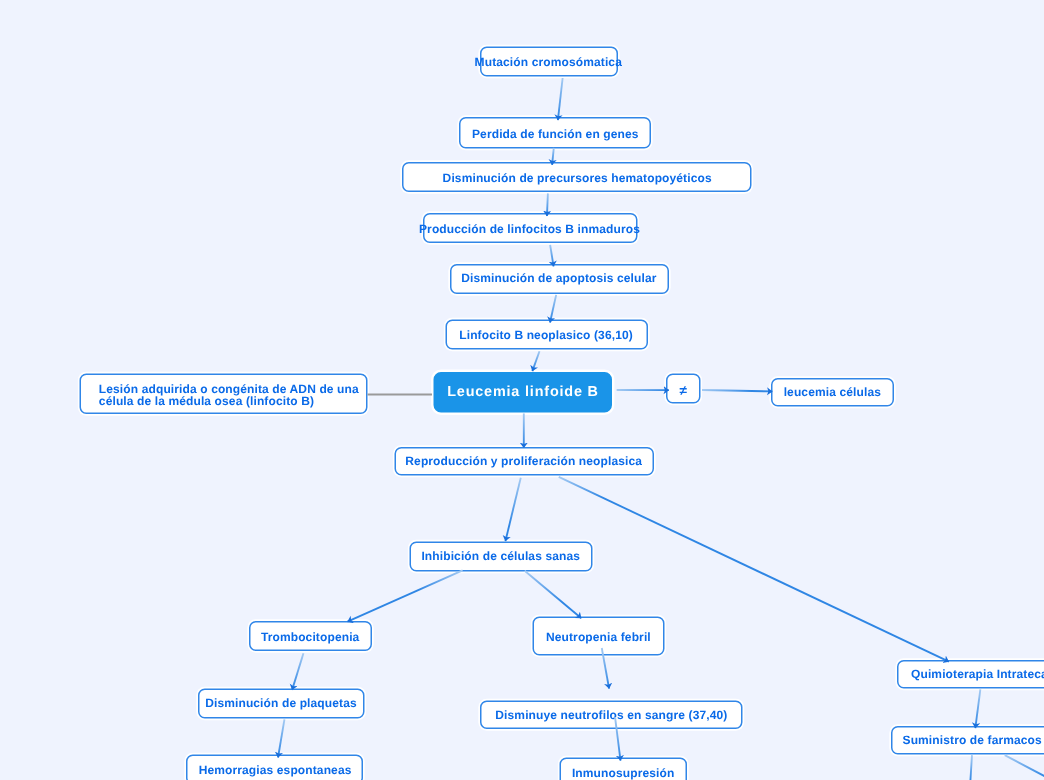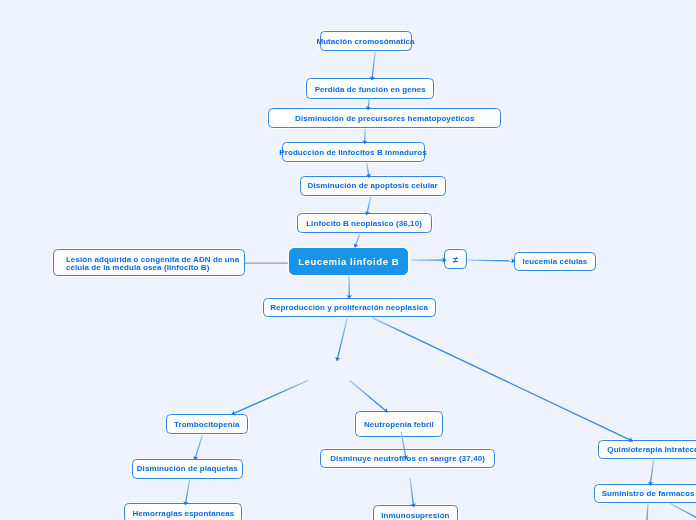--- a/index.html
+++ b/index.html
@@ -177,34 +177,37 @@
   </div>
 
   <div class="node" style="left:513.75px;top:251.75px;width:82.25px;height:19.5px;">
     <span>leucemia células</span>
   </div>
 
   <div class="node" style="left:262.75px;top:297.5px;width:172.75px;height:19.75px;">
     <span>Reproducción y proliferación neoplasica</span>
   </div>
 
+  <div class="node" style="left:272.5px;top:360.9px;width:122.6px;height:19.7px;">
+    <span>Inhibición de células sanas</span>
+  </div>
 
   <div class="node" style="left:165.8px;top:414.4px;width:81.95px;height:19.7px;">
     <span>Trombocitopenia</span>
   </div>
 
   <div class="node" style="left:354.9px;top:411.25px;width:88.1px;height:26px;">
     <span>Neutropenia febril</span>
   </div>
 
   <div class="node" style="left:131.8px;top:459px;width:111px;height:19.5px;">
     <span>Disminución de plaquetas</span>
   </div>
 
-  <div class="node" style="left:319.7px;top:449px;width:175.8px;height:19.4px;">
+  <div class="node" style="left:319.7px;top:467px;width:175.8px;height:19.4px;">
     <span>Disminuye neutrofilos en sangre (37,40)</span>
   </div>
 
   <div class="node" style="left:124.3px;top:503.3px;width:118.2px;height:20px;">
     <span>Hemorragias espontaneas</span>
   </div>
 
   <div class="node" style="left:372.7px;top:505.4px;width:85.5px;height:20px;">
     <span>Inmunosupresión</span>
   </div>

